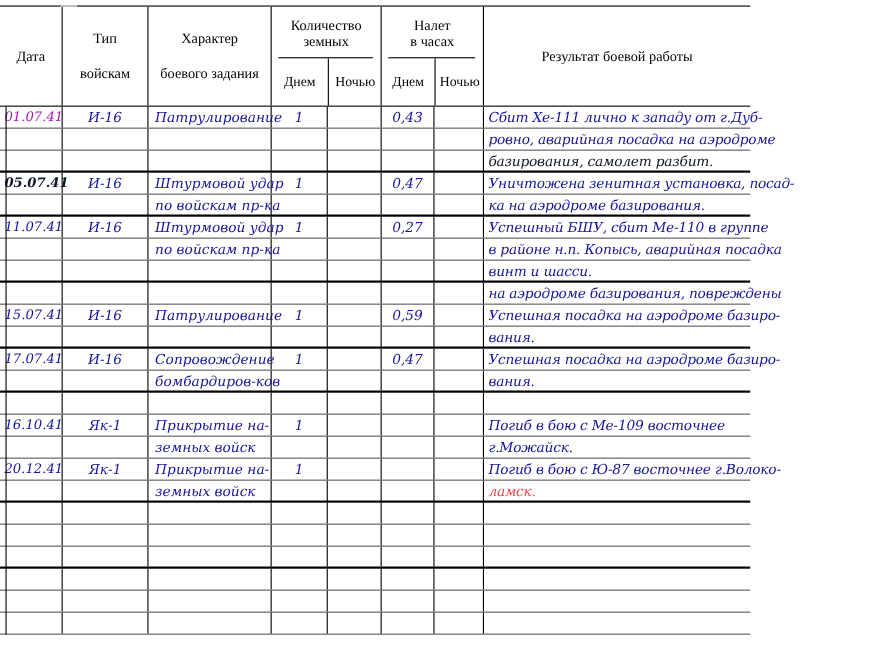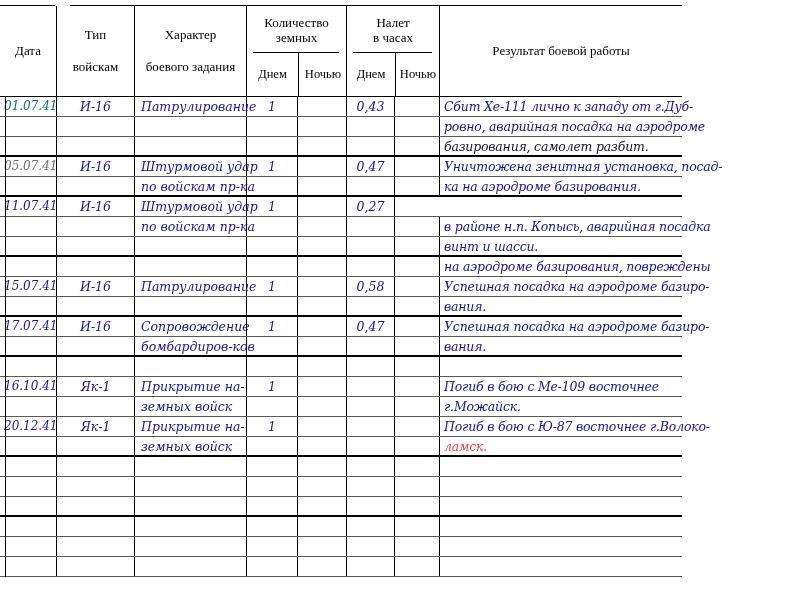--- a/index.html
+++ b/index.html
@@ -84,21 +84,21 @@
       </div>
       <div class="hcell last">
         <span>Результат боевой работы</span>
       </div>
     </div>
 
     <div class="body">
       <div class="left-edge"></div>
 
   <div class="row">
-    <div class="c date" style="color: #0f766e;">01.07.41</div>
+    <div class="c date" style="color: #a21caf;">01.07.41</div>
     <div class="c type" style="color: rgb(22, 22, 154);">И-16</div>
     <div class="c mission" style="color: rgb(22, 22, 154);">Патрулирование</div>
     <div class="c num" style="color: rgb(22, 22, 154);">1</div>
     <div class="c num" style="color: rgb(22, 22, 154);"></div>
     <div class="c num" style="color: rgb(22, 22, 154);">0,43</div>
     <div class="c num" style="color: rgb(22, 22, 154);"></div>
     <div class="c result" style="color: rgb(22, 22, 154);">Сбит Хе-111 лично к западу от г.Дуб-</div>
   </div>
 
   <div class="row">
@@ -117,21 +117,21 @@
     <div class="c type" style="color: rgb(22, 22, 154);"></div>
     <div class="c mission" style="color: rgb(22, 22, 154);"></div>
     <div class="c num" style="color: rgb(22, 22, 154);"></div>
     <div class="c num" style="color: rgb(22, 22, 154);"></div>
     <div class="c num" style="color: rgb(22, 22, 154);"></div>
     <div class="c num" style="color: rgb(22, 22, 154);"></div>
     <div class="c result" style="color: #0f172a;">базирования, самолет разбит.</div>
   </div>
 
   <div class="row">
-    <div class="c date" style="color: #737373;">05.07.41</div>
+    <div class="c date" style="color: #0f172a; font-weight: bold;">05.07.41</div>
     <div class="c type" style="color: rgb(22, 22, 154);">И-16</div>
     <div class="c mission" style="color: rgb(22, 22, 154);">Штурмовой удар</div>
     <div class="c num" style="color: rgb(22, 22, 154);">1</div>
     <div class="c num" style="color: rgb(22, 22, 154);"></div>
     <div class="c num" style="color: rgb(22, 22, 154);">0,47</div>
     <div class="c num" style="color: rgb(22, 22, 154);"></div>
     <div class="c result" style="color: rgb(22, 22, 154);">Уничтожена зенитная установка, посад-</div>
   </div>
 
   <div class="row thick">
@@ -146,20 +146,21 @@
   </div>
 
   <div class="row">
     <div class="c date" style="color: rgb(22, 22, 154);">11.07.41</div>
     <div class="c type" style="color: rgb(22, 22, 154);">И-16</div>
     <div class="c mission" style="color: rgb(22, 22, 154);">Штурмовой удар</div>
     <div class="c num" style="color: rgb(22, 22, 154);">1</div>
     <div class="c num" style="color: rgb(22, 22, 154);"></div>
     <div class="c num" style="color: rgb(22, 22, 154);">0,27</div>
     <div class="c num" style="color: rgb(22, 22, 154);"></div>
+    <div class="c result" style="color: rgb(22, 22, 154);">Успешный БШУ, сбит Ме-110 в группе</div>
   </div>
 
   <div class="row">
     <div class="c date" style="color: rgb(22, 22, 154);"></div>
     <div class="c type" style="color: rgb(22, 22, 154);"></div>
     <div class="c mission" style="color: rgb(22, 22, 154);">по войскам пр-ка</div>
     <div class="c num" style="color: rgb(22, 22, 154);"></div>
     <div class="c num" style="color: rgb(22, 22, 154);"></div>
     <div class="c num" style="color: rgb(22, 22, 154);"></div>
     <div class="c num" style="color: rgb(22, 22, 154);"></div>
@@ -187,21 +188,21 @@
     <div class="c num" style="color: rgb(22, 22, 154);"></div>
     <div class="c result" style="color: rgb(22, 22, 154);">на аэродроме базирования, повреждены</div>
   </div>
 
   <div class="row">
     <div class="c date" style="color: rgb(22, 22, 154);">15.07.41</div>
     <div class="c type" style="color: rgb(22, 22, 154);">И-16</div>
     <div class="c mission" style="color: rgb(22, 22, 154);">Патрулирование</div>
     <div class="c num" style="color: rgb(22, 22, 154);">1</div>
     <div class="c num" style="color: rgb(22, 22, 154);"></div>
-    <div class="c num" style="color: rgb(22, 22, 154);">0,58</div>
+    <div class="c num" style="color: rgb(22, 22, 154);">0,59</div>
     <div class="c num" style="color: rgb(22, 22, 154);"></div>
     <div class="c result" style="color: rgb(22, 22, 154);">Успешная посадка на аэродроме базиро-</div>
   </div>
 
   <div class="row thick">
     <div class="c date" style="color: rgb(22, 22, 154);"></div>
     <div class="c type" style="color: rgb(22, 22, 154);"></div>
     <div class="c mission" style="color: rgb(22, 22, 154);"></div>
     <div class="c num" style="color: rgb(22, 22, 154);"></div>
     <div class="c num" style="color: rgb(22, 22, 154);"></div>

